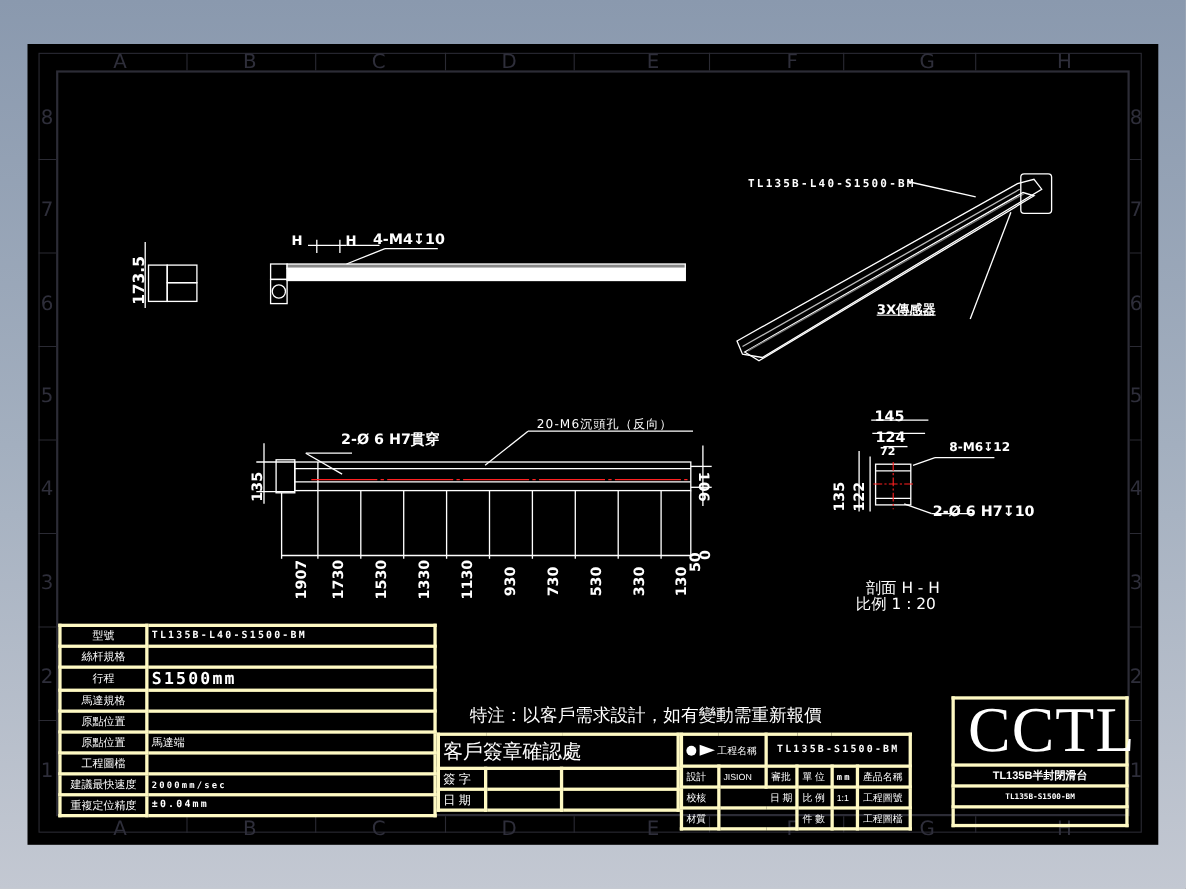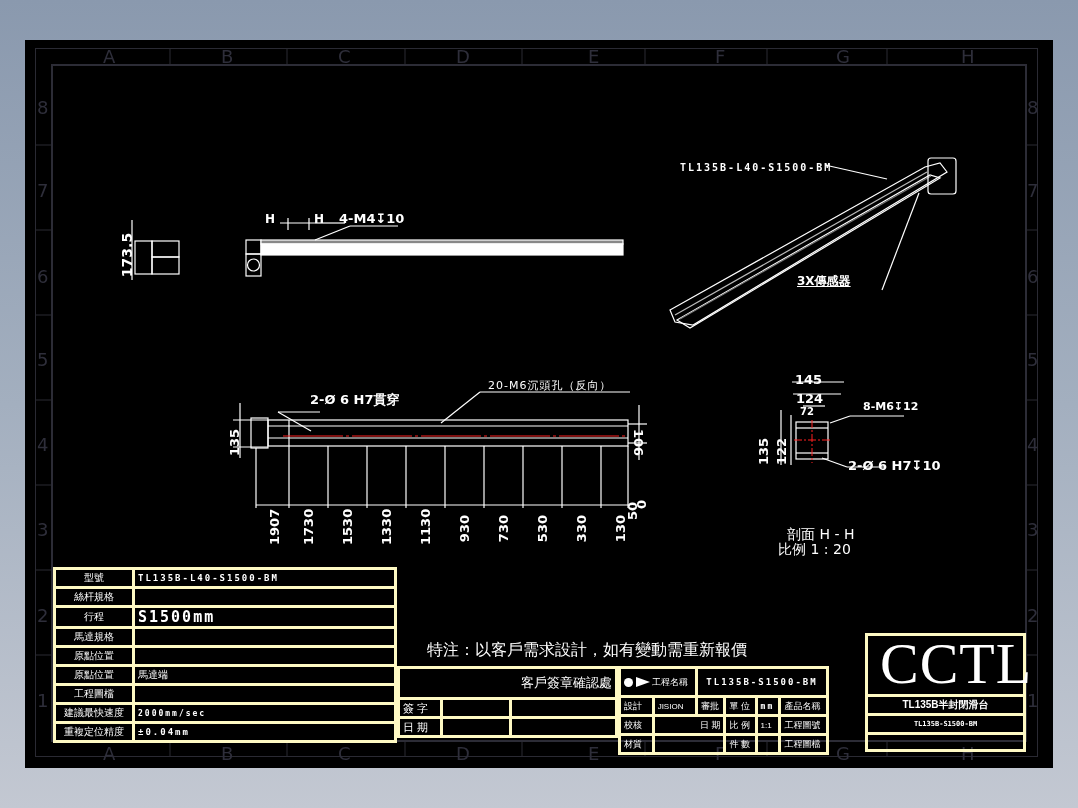--- a/index.html
+++ b/index.html
@@ -243,21 +243,21 @@
           <td class="mono" style="font-size:9px">±0.04mm</td>
         </tr>
   </tbody>
     </table>
 
   <div class="t" style="left:402px;top:600px;font-size:16px">特注：以客戶需求設計，如有變動需重新報價</div>
 
   <table class="tb" style="left:372px;top:626px;width:221px">
     <tbody>
         <tr>
-          <td colspan="3" style="height:28px;text-align:right;font-size:13px">客戶簽章確認處</td>
+          <td colspan="3" style="height:28px;text-align:left;font-size:18px">客戶簽章確認處</td>
         </tr>
     <tr>
           <td style="width:34px;font-size:11px">簽 字</td>
           <td style="width:60px"></td>
           <td></td>
         </tr>
     <tr>
           <td style="font-size:11px">日 期</td>
           <td></td>
           <td></td>

